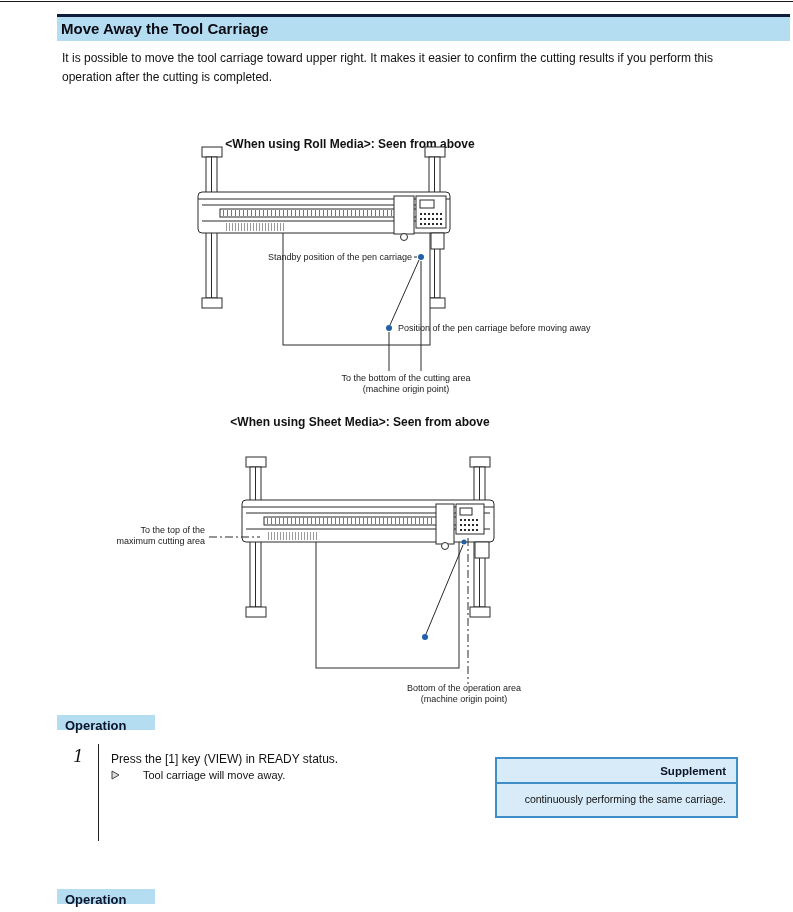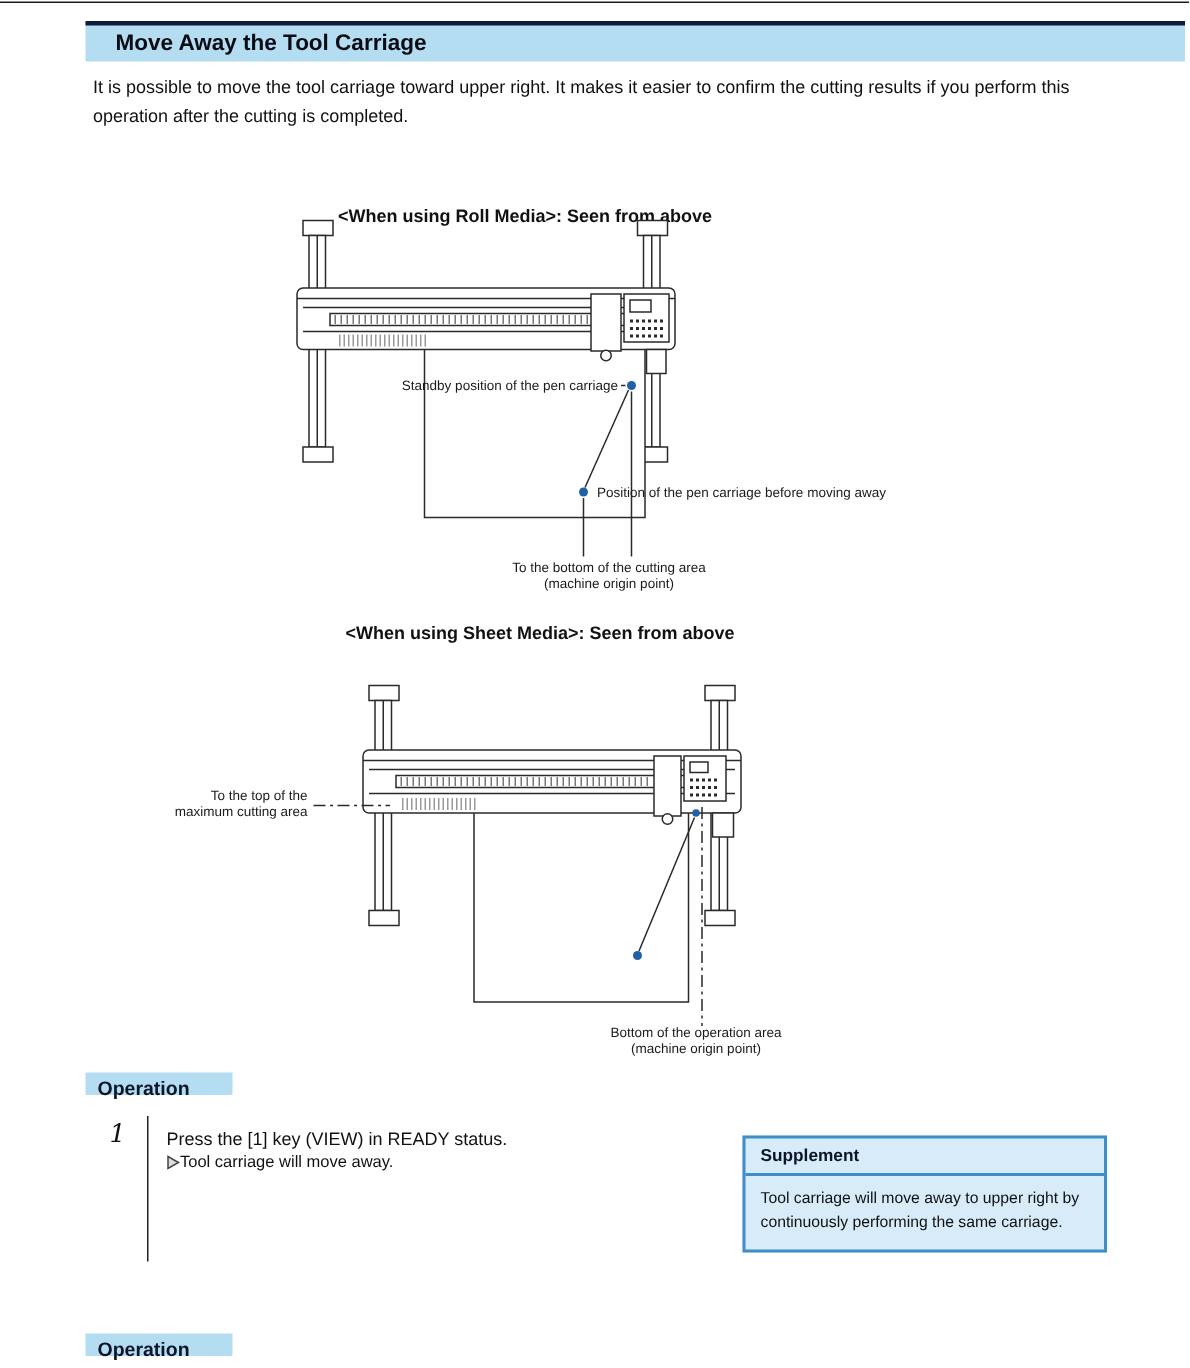--- a/index.html
+++ b/index.html
@@ -6,21 +6,21 @@
   html,body { background:#ffffff; }
   .page {
     position:relative; width:793px; height:912px; background:#fff;
     font-family:"Liberation Sans", sans-serif; color:#1a1a1a; overflow:hidden;
   }
   .top-rule { position:absolute; left:0; top:1px; width:793px; height:1px; background:#1a1a1a; }
 
   .section-header {
     position:absolute; left:57px; top:14px; width:733px; height:27px;
     background:var(--heading-bg); border-top:3px solid var(--heading-border);
-    line-height:23px; padding-left:20px; font-weight:bold; font-size:15px; color:#0b0b14;
+    line-height:23px; padding-left:4px; font-weight:bold; font-size:15px; color:#0b0b14;
   }
 
   .intro { position:absolute; left:62px; top:49px; width:678px; font-size:12px; line-height:1.55; color:#111; }
 
   .dtitle { position:absolute; font-size:12px; font-weight:bold; text-align:center; color:#111; }
   #roll-title  { left:0;  top:105px; width:700px;margin-top:32px; }
   #sheet-title { left:10px; top:415px; width:700px; }
 
   svg.diagram { position:absolute; }
   #roll-svg  { left:0; top:124px; }
@@ -32,26 +32,26 @@
     position:absolute; left:57px; width:98px; height:15px; background:var(--heading-bg);
     font-size:13px; font-weight:bold; color:#0b1428; line-height:21px; padding-left:8px;
   }
   #op1 { top:715px; }
   #op2 { top:889px; }
 
   .step-number { position:absolute; left:73px; top:746px; font-family:"DejaVu Serif", serif;
                  font-style:italic; font-size:17px; color:#111; }
   .step-line   { position:absolute; left:98px; top:744px; width:1px; height:97px; background:#222; }
   .step-text   { position:absolute; left:111px; top:752px; font-size:12px; color:#111;text-align:center; }
-  .step-result { position:absolute; left:111px; top:769px; display:flex; align-items:center; gap:0;
+  .step-result { position:absolute; left:111px; top:769px; display:flex; align-items:center; gap:23px;
                  font-size:11px; color:#111; }
 
   .supplement {
     position:absolute; left:495px; top:757px; width:243px;
-    background:var(--supplement-bg); border:2px solid var(--supplement-border);
+    background:var(--supplement-bg); border:2px solid var(--supplement-border);text-align:right;
   }
   .supplement-title { font-size:11.5px; font-weight:bold; padding:6px 10px 5px;
                       border-bottom:2px solid var(--supplement-border); color:#0b1428; }
   .supplement-body  { padding:7px 10px 9px; font-size:10.5px; line-height:1.55; color:#111; }
   .supplement-body span { display:block; }
 
   .closing { position:absolute; left:62px; top:856px; font-size:12px; color:#111; }
 </style>
 </head>
 <body>
@@ -169,21 +169,20 @@
   <div class="step-result">
     <svg width="9" height="10" viewBox="0 0 9 10">
       <polygon points="1,1 8,5 1,9" fill="#dddddd" stroke="#444444" stroke-width="1"></polygon>
     </svg>
     <span>Tool carriage will move away.</span>
   </div>
 
   <div class="supplement">
     <div class="supplement-title">Supplement</div>
     <div class="supplement-body">
-      <span>Tool carriage will move away to upper right by</span>
       <span>continuously performing the same carriage.</span>
     </div>
   </div>
 
 
   <div class="op-header" id="op2">
     <span>Operation</span>
   </div>
 
 </div>

